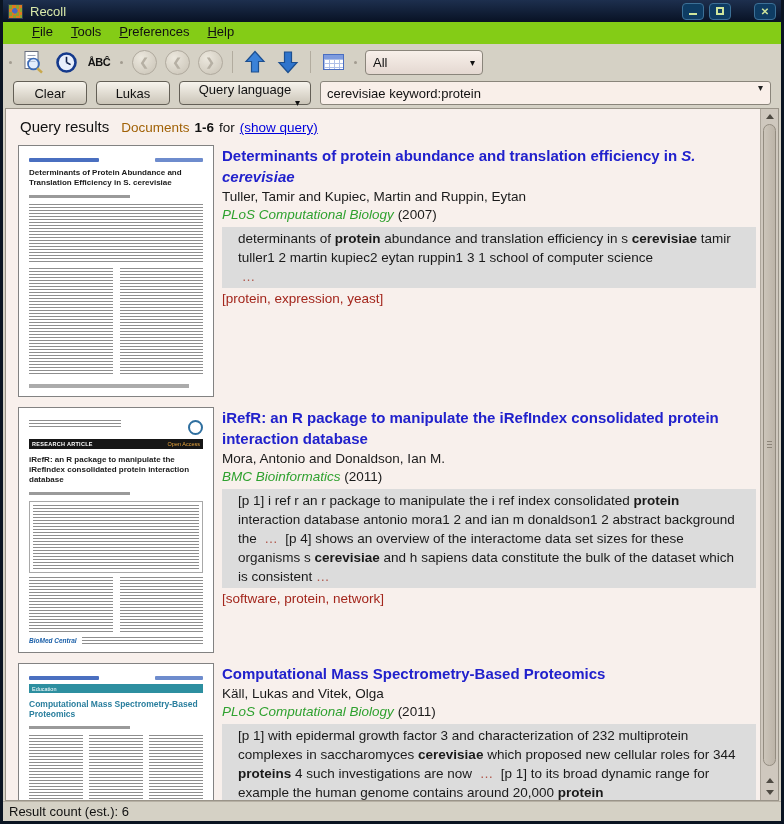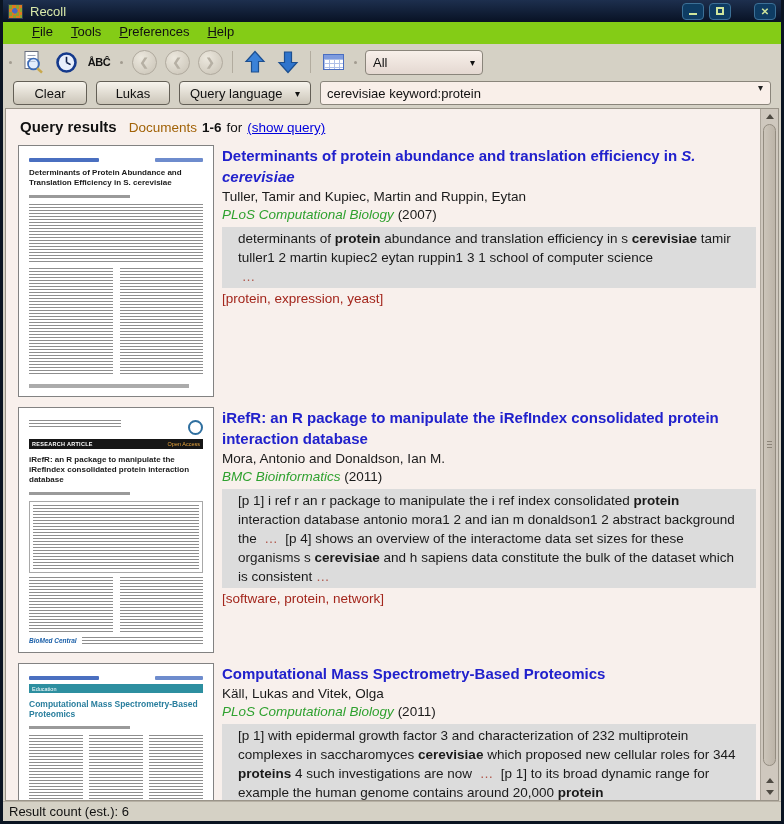--- a/index.html
+++ b/index.html
@@ -51,34 +51,34 @@
            background:linear-gradient(#f8f0ea,#e4d8d1);
            display:flex; align-items:center; padding:0 7px; font-size:13px; color:#111; }
   .combo .arr { margin-left:auto; font-size:10px; padding-left:8px; }
   .combo-all { width:118px; margin-left:2px; }
 
   
   .searchrow { height:28px; flex:none; display:flex; align-items:center; gap:9px; padding:0 10px 2px; }
   .btn { height:24px; min-width:74px; border:1px solid #635f56; border-radius:4px;
          background:linear-gradient(#f7f4ed,#cbc5b8); font-size:13px; color:#111;
          display:flex; align-items:center; justify-content:center; padding:0 10px; }
-  .btn-ql { min-width:132px; justify-content:space-between; }
+  .btn-ql { min-width:132px; justify-content:space-between;flex-direction:column; }
   .btn-ql .arr { margin-left:auto; font-size:10px; padding-left:10px; }
   .search-combo { flex:1; height:24px; border:1px solid #8a857b; border-radius:3px;
                   background:#f9efe9; display:flex; padding:0 2px 0 6px; }
   .search-combo input { flex:1; border:none; outline:none; background:transparent;
                         font-size:13px; color:#111; font-family:"Liberation Sans",sans-serif; }
   .search-combo .arr { font-size:10px; padding:0 5px; color:#222; }
 
   
   .results { flex:1; position:relative; margin:0 2px; background:#f8f0ec;
              border:1px solid #9a9489; overflow:hidden; }
   .results-inner { position:absolute; inset:0; right:18px; padding:5px 4px 0 8px; overflow:hidden; }
   .rheader { display:flex; align-items:baseline; padding:4px 0 6px 6px; }
-  .rh-title { font-size:15px; font-weight:bold; color:#111; }
+  .rh-title { font-size:15px; font-weight:normal; color:#111; }
   .rh-doc { font-size:13.5px; color:#a16207; margin-left:12px; }
   .rh-range { font-size:13.5px; font-weight:bold; color:#111; margin-left:5px; }
   .rh-for { font-size:13.5px; color:#111; margin-left:5px; }
   .rh-show { font-size:13.5px; color:#0000dd; text-decoration:underline; margin-left:5px; cursor:pointer; }
 
   .entry { display:flex; gap:8px; margin:4px 0 10px 4px; }
   .rtext { flex:1; min-width:0; padding-top:0; }
   .r-title { font-size:15px; line-height:21px; font-weight:bold; color:#2121cc; cursor:pointer; }
   .r-title .i { font-style:italic; }
   .r-authors { font-size:13.5px; line-height:18px; color:#1a1a1a; margin-top:1px; }

